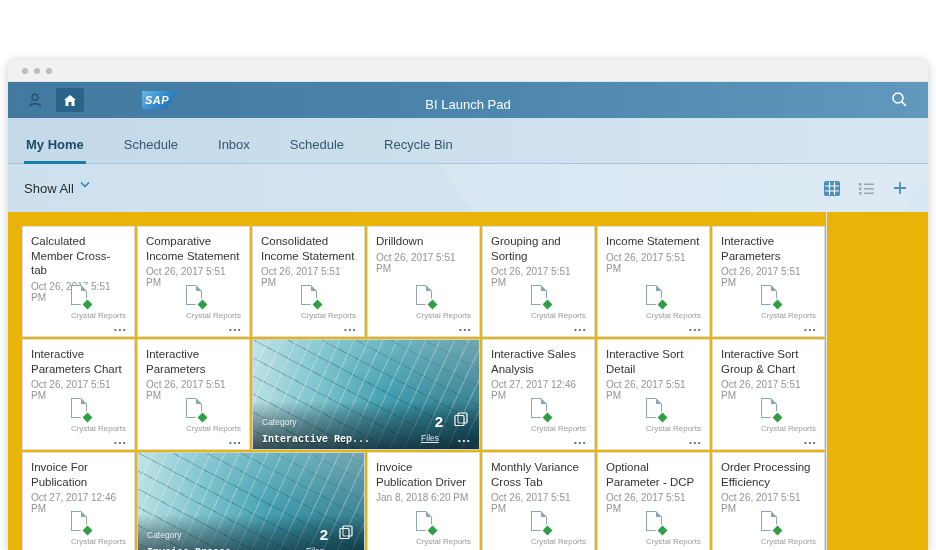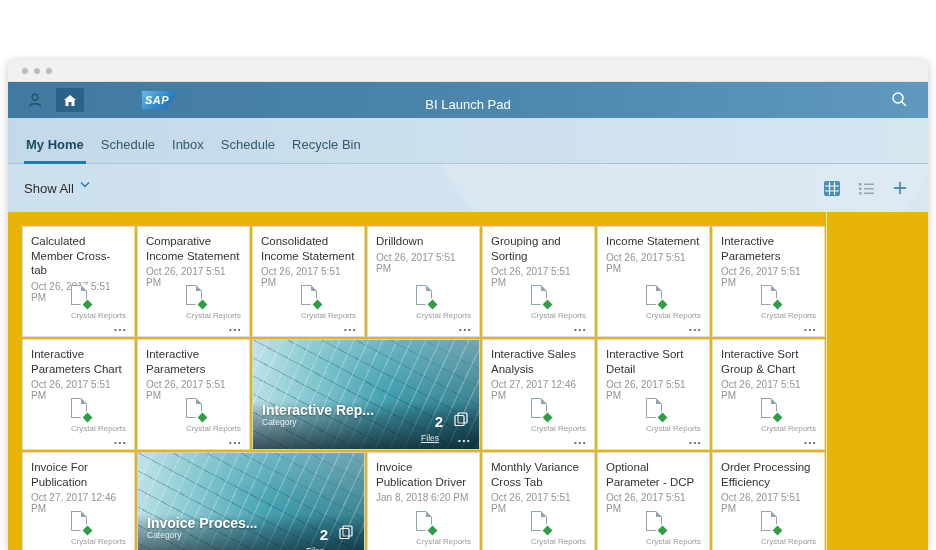--- a/index.html
+++ b/index.html
@@ -30,21 +30,21 @@
   .sap-logo { width:36px; height:18px; background:linear-gradient(135deg,#6cb8e8 0%, #2f86c8 55%, #1a66a5 100%);
     clip-path:polygon(0 0, 100% 0, 68% 100%, 0 100%);
     color:#fff; font-style:italic; font-weight:bold; font-size:11px;
     display:flex; align-items:center; padding-left:3px; letter-spacing:.5px;margin-left:48px; }
   .app-title { position:absolute; left:0; right:0; text-align:center; font-size:13px; color:#fbfdfe; pointer-events:none;margin-top:8px; }
   .search-btn { position:absolute; right:18px; top:8px; width:20px; height:20px; cursor:pointer; }
 
   
   .tabs { position:relative; height:46px; display:flex; align-items:flex-end;
     background:linear-gradient(90deg,#c3d9e9 0%, #cfe1ee 60%, #d6e6f1 100%);
-    padding:0 16px; gap:13px; border-bottom:1px solid #a9c5d7; }
+    padding:0 16px; gap:36px; border-bottom:1px solid #a9c5d7; }
   .tab { position:relative; font-size:13px; color:#33586f; padding:0 2px 11px; cursor:pointer; white-space:nowrap; }
   .tab.active { color:#1d4a63; font-weight:bold; }
   .tab.active::after { content:''; position:absolute; left:0; right:0; bottom:-1px; height:3px; background:#1a7ea8; }
 
   
   .filter-row { height:48px; display:flex; align-items:center; justify-content:space-between;
     background:linear-gradient(90deg,#cde0ee 0%, #d8e7f2 100%); padding:0 18px 0 16px; }
   .show-all { display:flex; align-items:flex-start; gap:6px; cursor:pointer; }
   .show-all-label { font-size:13px; color:#2b2b2b; }
   .view-controls { display:flex; align-items:center; gap:14px; }
@@ -71,22 +71,22 @@
 
   
   .cat-tile { grid-column:span 2; border:1px solid #c9d4da; }
   .photo { position:absolute; inset:0; background:
     linear-gradient(205deg, rgba(255,255,255,.35), transparent 45%),
     repeating-linear-gradient(115deg, rgba(255,255,255,.22) 0 1.5px, transparent 1.5px 13px),
     repeating-linear-gradient(28deg, rgba(8,54,70,.28) 0 1px, transparent 1px 16px),
     linear-gradient(100deg,#c2e4e7 0%, #82c6cf 28%, #45a0b1 58%, #1d6e80 100%); }
   .cat-overlay { position:absolute; left:0; right:0; bottom:0; height:48px;
     background:linear-gradient(to top, rgba(10,25,35,.72), rgba(10,25,35,.30) 65%, transparent); }
-  .cat-title { position:absolute; left:9px; bottom:31px; color:#fff; font-size:14px; font-weight:bold;
-    text-shadow:0 1px 2px rgba(0,0,0,.45); }
+  .cat-title { position:absolute; left:9px; bottom:4px; color:#fff; font-size:10px; font-weight:bold;
+    text-shadow:0 1px 2px rgba(0,0,0,.45);font-family:Liberation Mono, monospace; }
   .cat-sub { position:absolute; left:9px; bottom:22px; color:rgba(255,255,255,.88); font-size:8.5px; }
   .cat-count { position:absolute; right:36px; bottom:19px; color:#fff; font-size:15px; font-weight:bold; }
   .files-icon { position:absolute; right:11px; bottom:19px; }
   .cat-files-label { position:absolute; right:40px; bottom:6px; color:rgba(255,255,255,.88); font-size:8.5px;text-decoration:underline; }
   .cat-menu { position:absolute; right:8px; bottom:4px; color:#eef3f6; font-size:8px; letter-spacing:1.5px; }
 </style>
 </head>
 <body>
 
 <div class="window">

